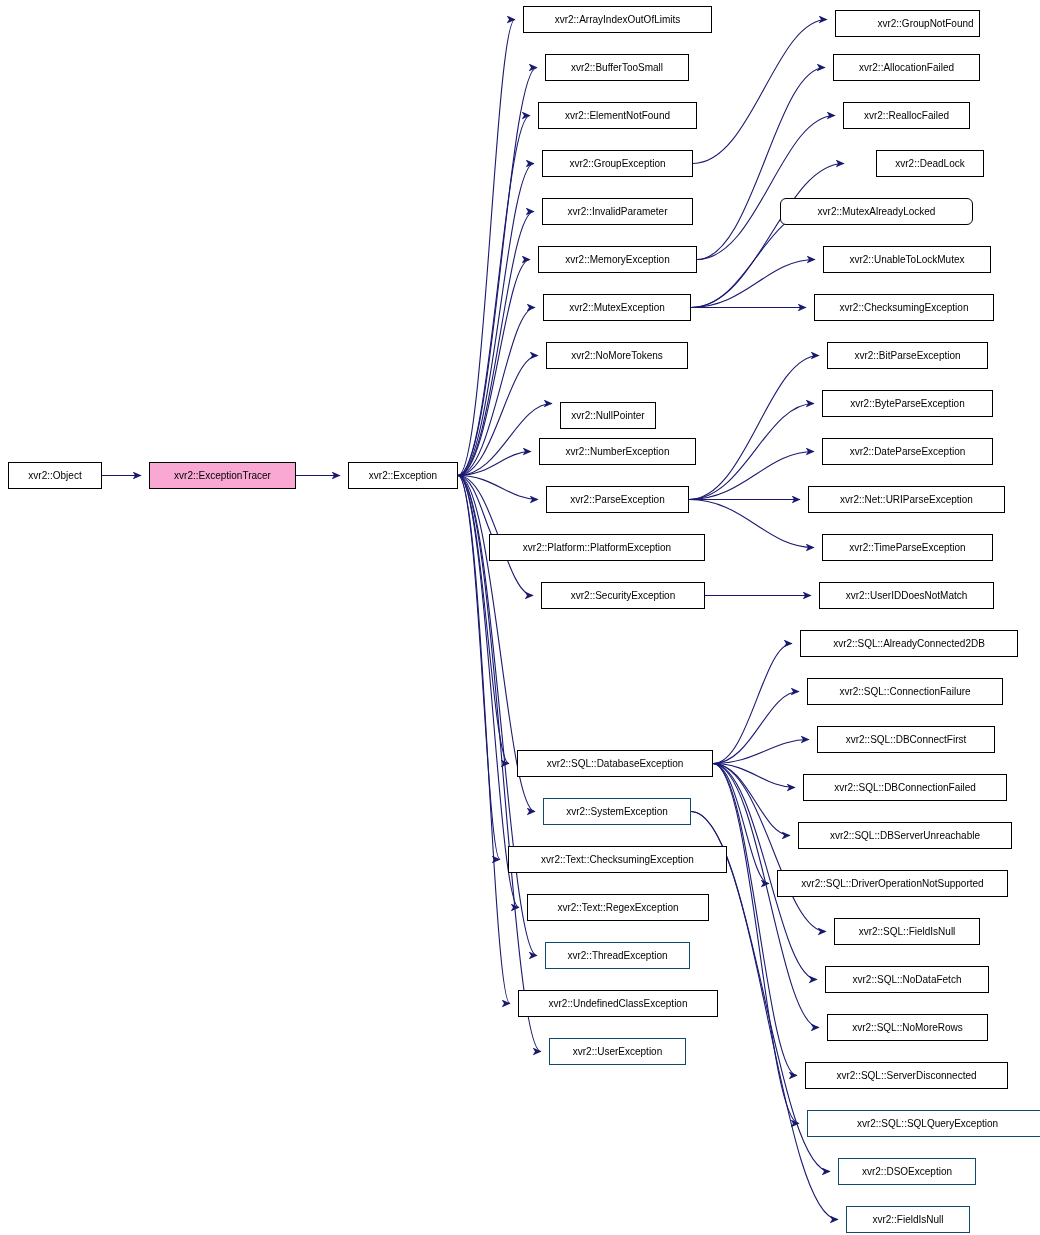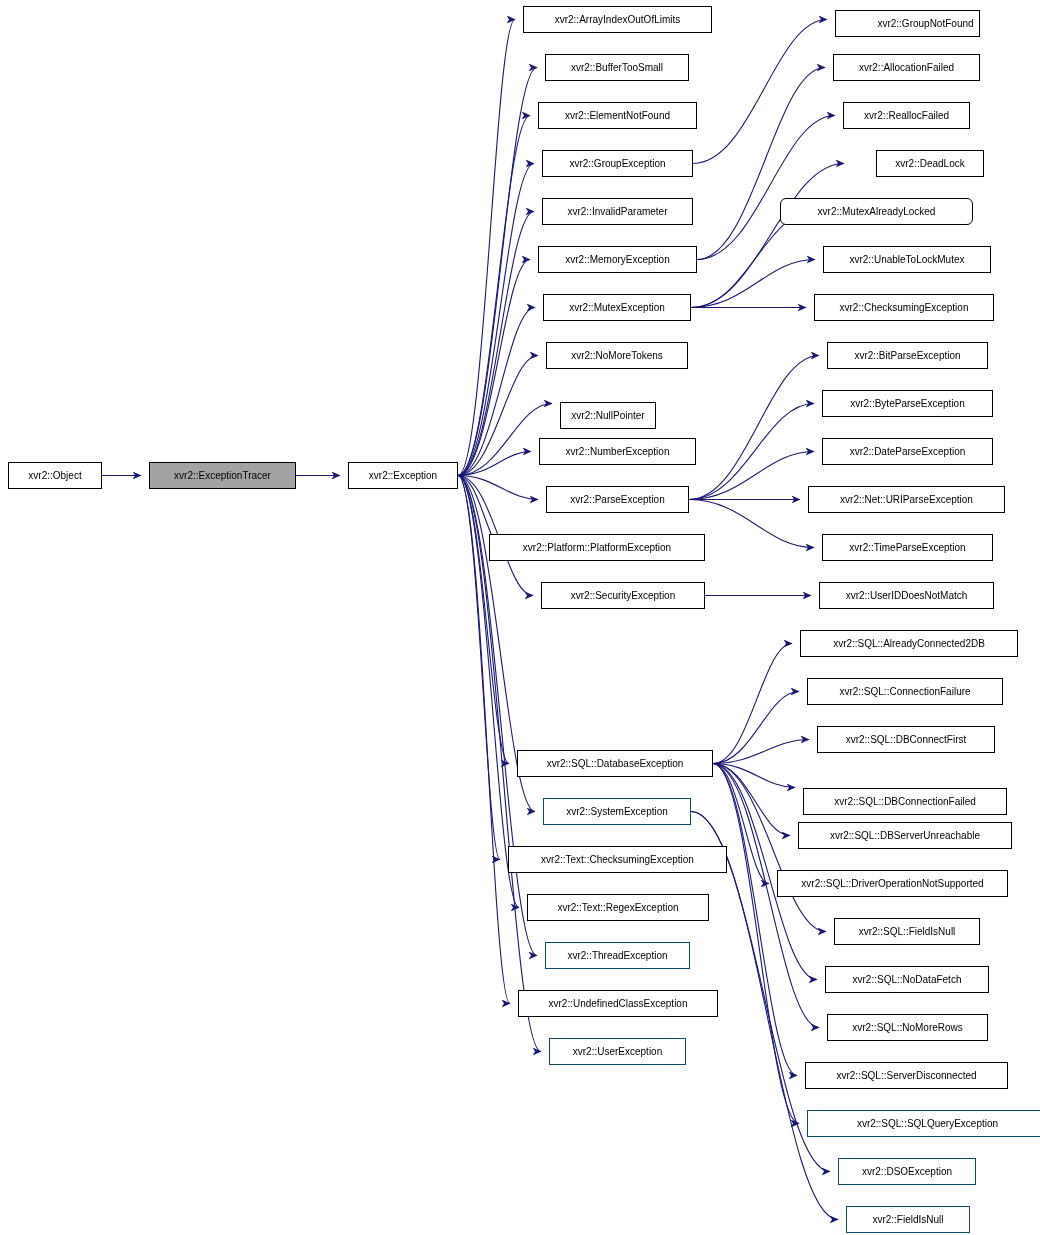--- a/index.html
+++ b/index.html
@@ -32,21 +32,21 @@
     border: 1px solid #000000;
     background: #ffffff;
     color: #000000;
     font-size: 10px;
     text-align: center;
     white-space: nowrap;
     overflow: hidden;
     z-index: 5;
   }
   .node.highlight {
-    background: #a3a3a3;
+    background: #f9a8d4;
     border-color: #000000;
   }
   .node.redborder {
     border: 1px solid #0c4a6e;
   }
 </style>
 </head>
 <body>
 
 <div id="diagram">
@@ -140,21 +140,21 @@
       <div class="node" style="left: 814px; top: 294px; width: 180px;">xvr2::ChecksumingException</div>
       <div class="node" style="left: 827px; top: 342px; width: 161px;">xvr2::BitParseException</div>
       <div class="node" style="left: 822px; top: 390px; width: 171px;">xvr2::ByteParseException</div>
       <div class="node" style="left: 822px; top: 438px; width: 171px;">xvr2::DateParseException</div>
       <div class="node" style="left: 808px; top: 486px; width: 197px;">xvr2::Net::URIParseException</div>
       <div class="node" style="left: 822px; top: 534px; width: 171px;">xvr2::TimeParseException</div>
       <div class="node" style="left: 819px; top: 582px; width: 175px;">xvr2::UserIDDoesNotMatch</div>
       <div class="node" style="left: 800px; top: 630px; width: 218px;">xvr2::SQL::AlreadyConnected2DB</div>
       <div class="node" style="left: 807px; top: 678px; width: 196px;">xvr2::SQL::ConnectionFailure</div>
       <div class="node" style="left: 817px; top: 726px; width: 178px;">xvr2::SQL::DBConnectFirst</div>
-      <div class="node" style="left: 803px; top: 774px; width: 204px; margin-top: 14px;">xvr2::SQL::DBConnectionFailed</div>
+      <div class="node" style="left: 803px; top: 774px; width: 204px;">xvr2::SQL::DBConnectionFailed</div>
       <div class="node" style="left: 798px; top: 822px; width: 214px;">xvr2::SQL::DBServerUnreachable</div>
       <div class="node" style="left: 777px; top: 870px; width: 231px;">xvr2::SQL::DriverOperationNotSupported</div>
       <div class="node" style="left: 834px; top: 918px; width: 146px;">xvr2::SQL::FieldIsNull</div>
       <div class="node" style="left: 825px; top: 966px; width: 164px;">xvr2::SQL::NoDataFetch</div>
       <div class="node" style="left: 827px; top: 1014px; width: 161px;">xvr2::SQL::NoMoreRows</div>
       <div class="node" style="left: 805px; top: 1062px; width: 203px;">xvr2::SQL::ServerDisconnected</div>
       <div class="node redborder" style="left: 807px; top: 1110px; width: 241px;">xvr2::SQL::SQLQueryException</div>
       <div class="node redborder" style="left: 838px; top: 1158px; width: 138px;">xvr2::DSOException</div>
       <div class="node redborder" style="left: 846px; top: 1206px; width: 124px;">xvr2::FieldIsNull</div>
     </div>

